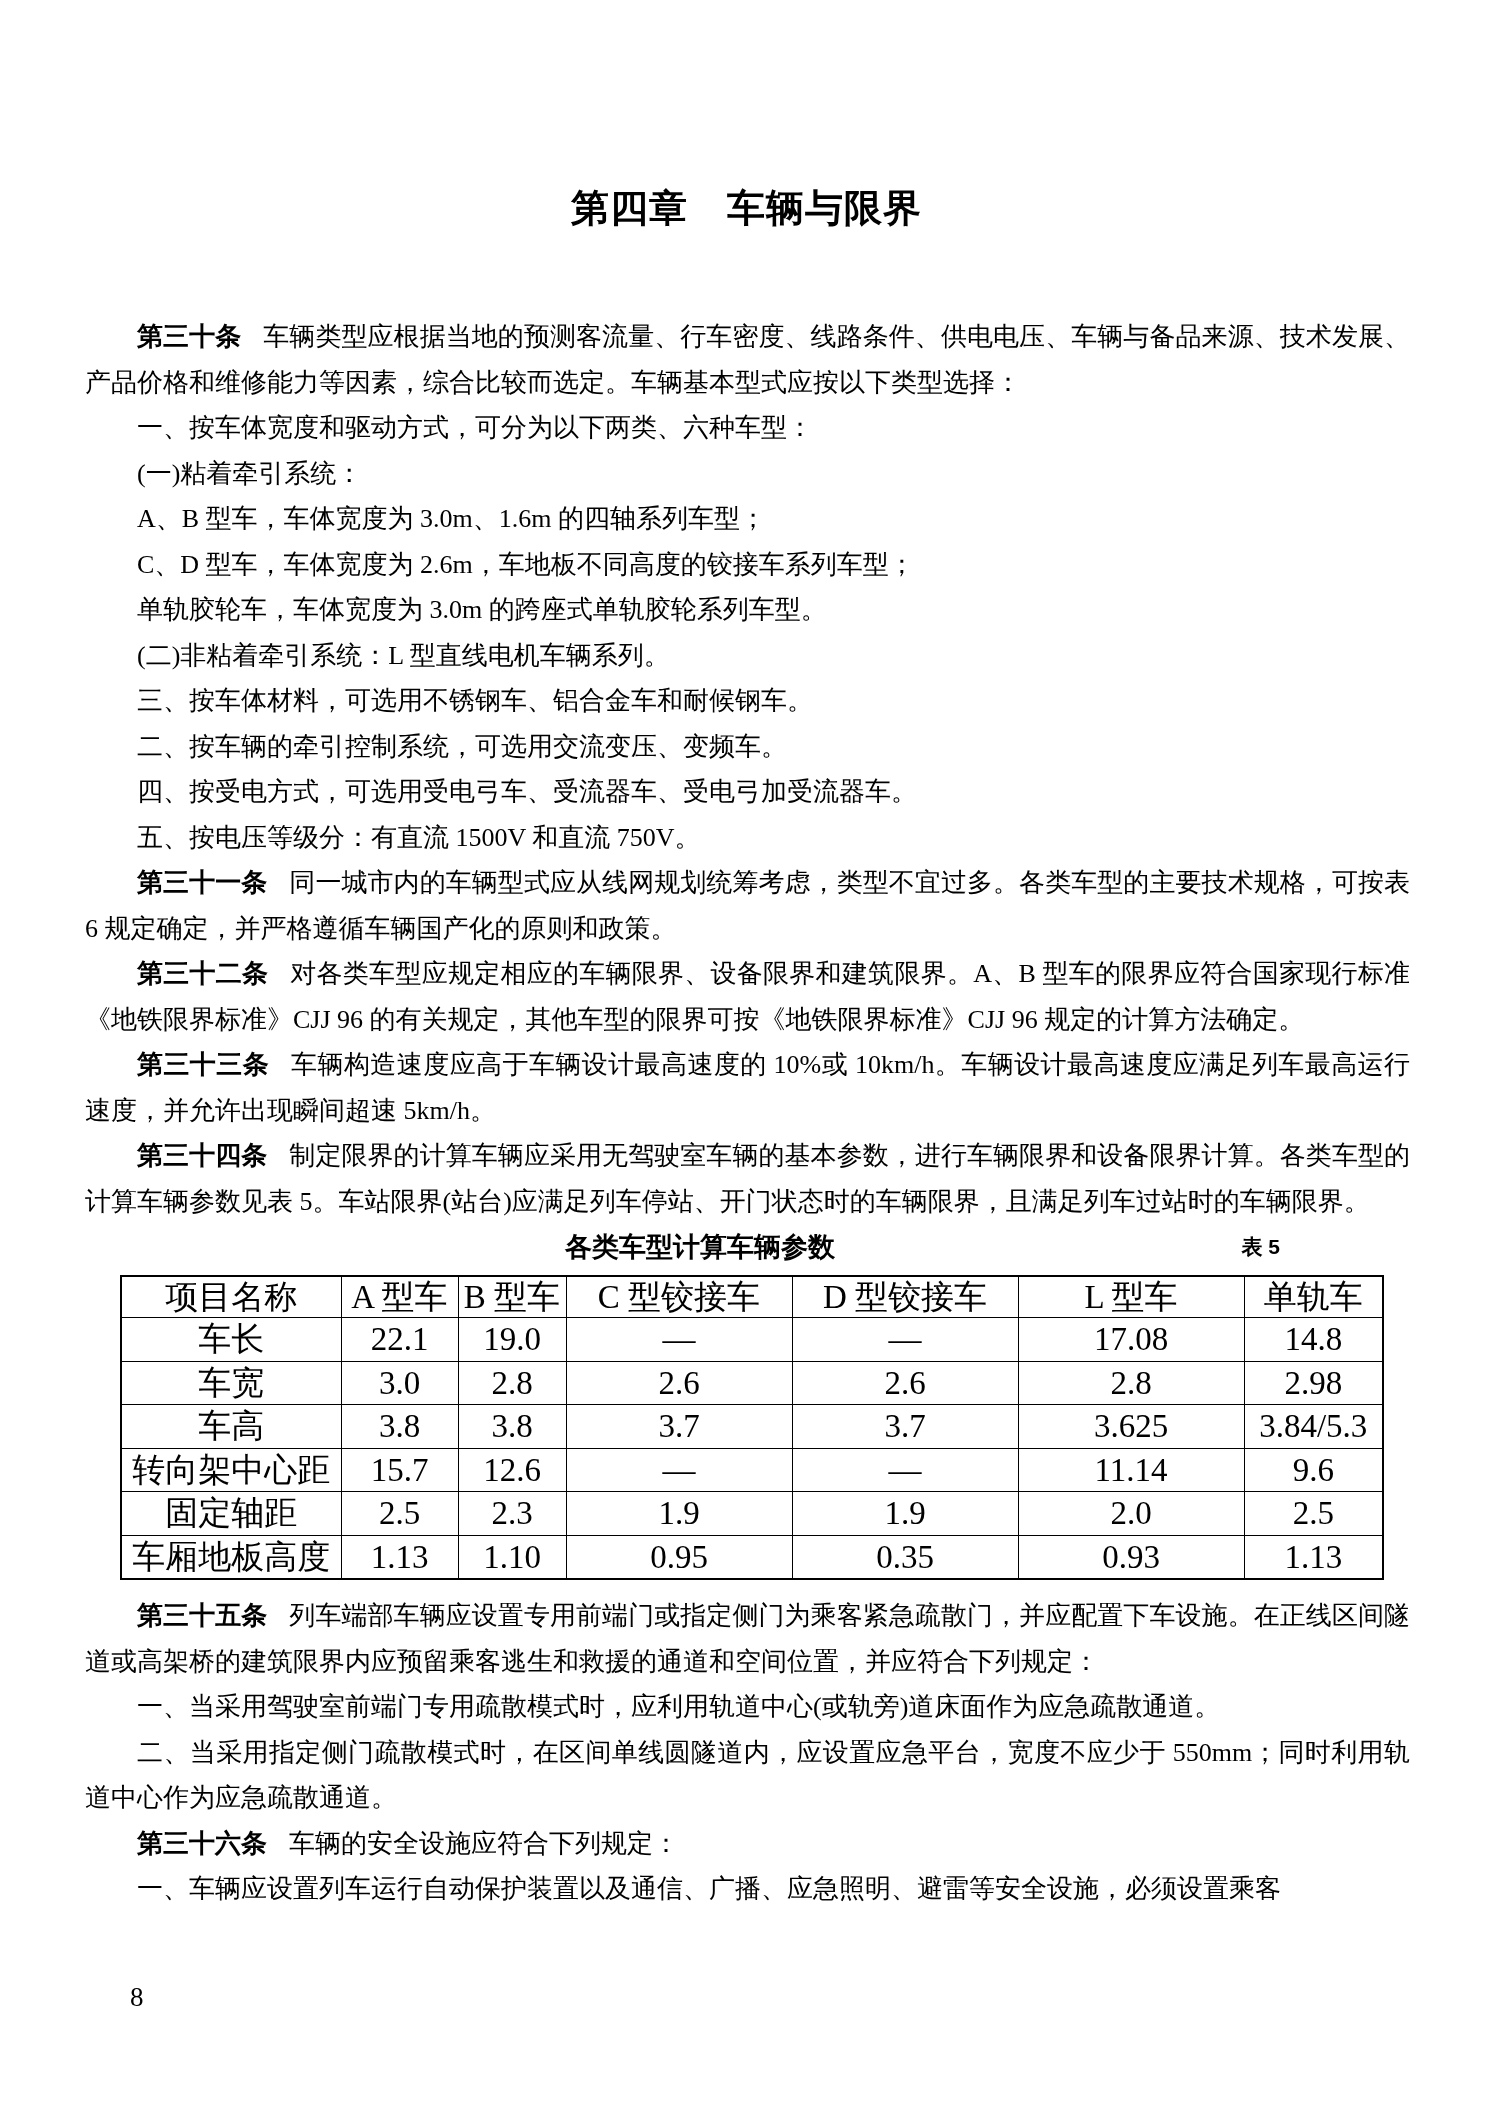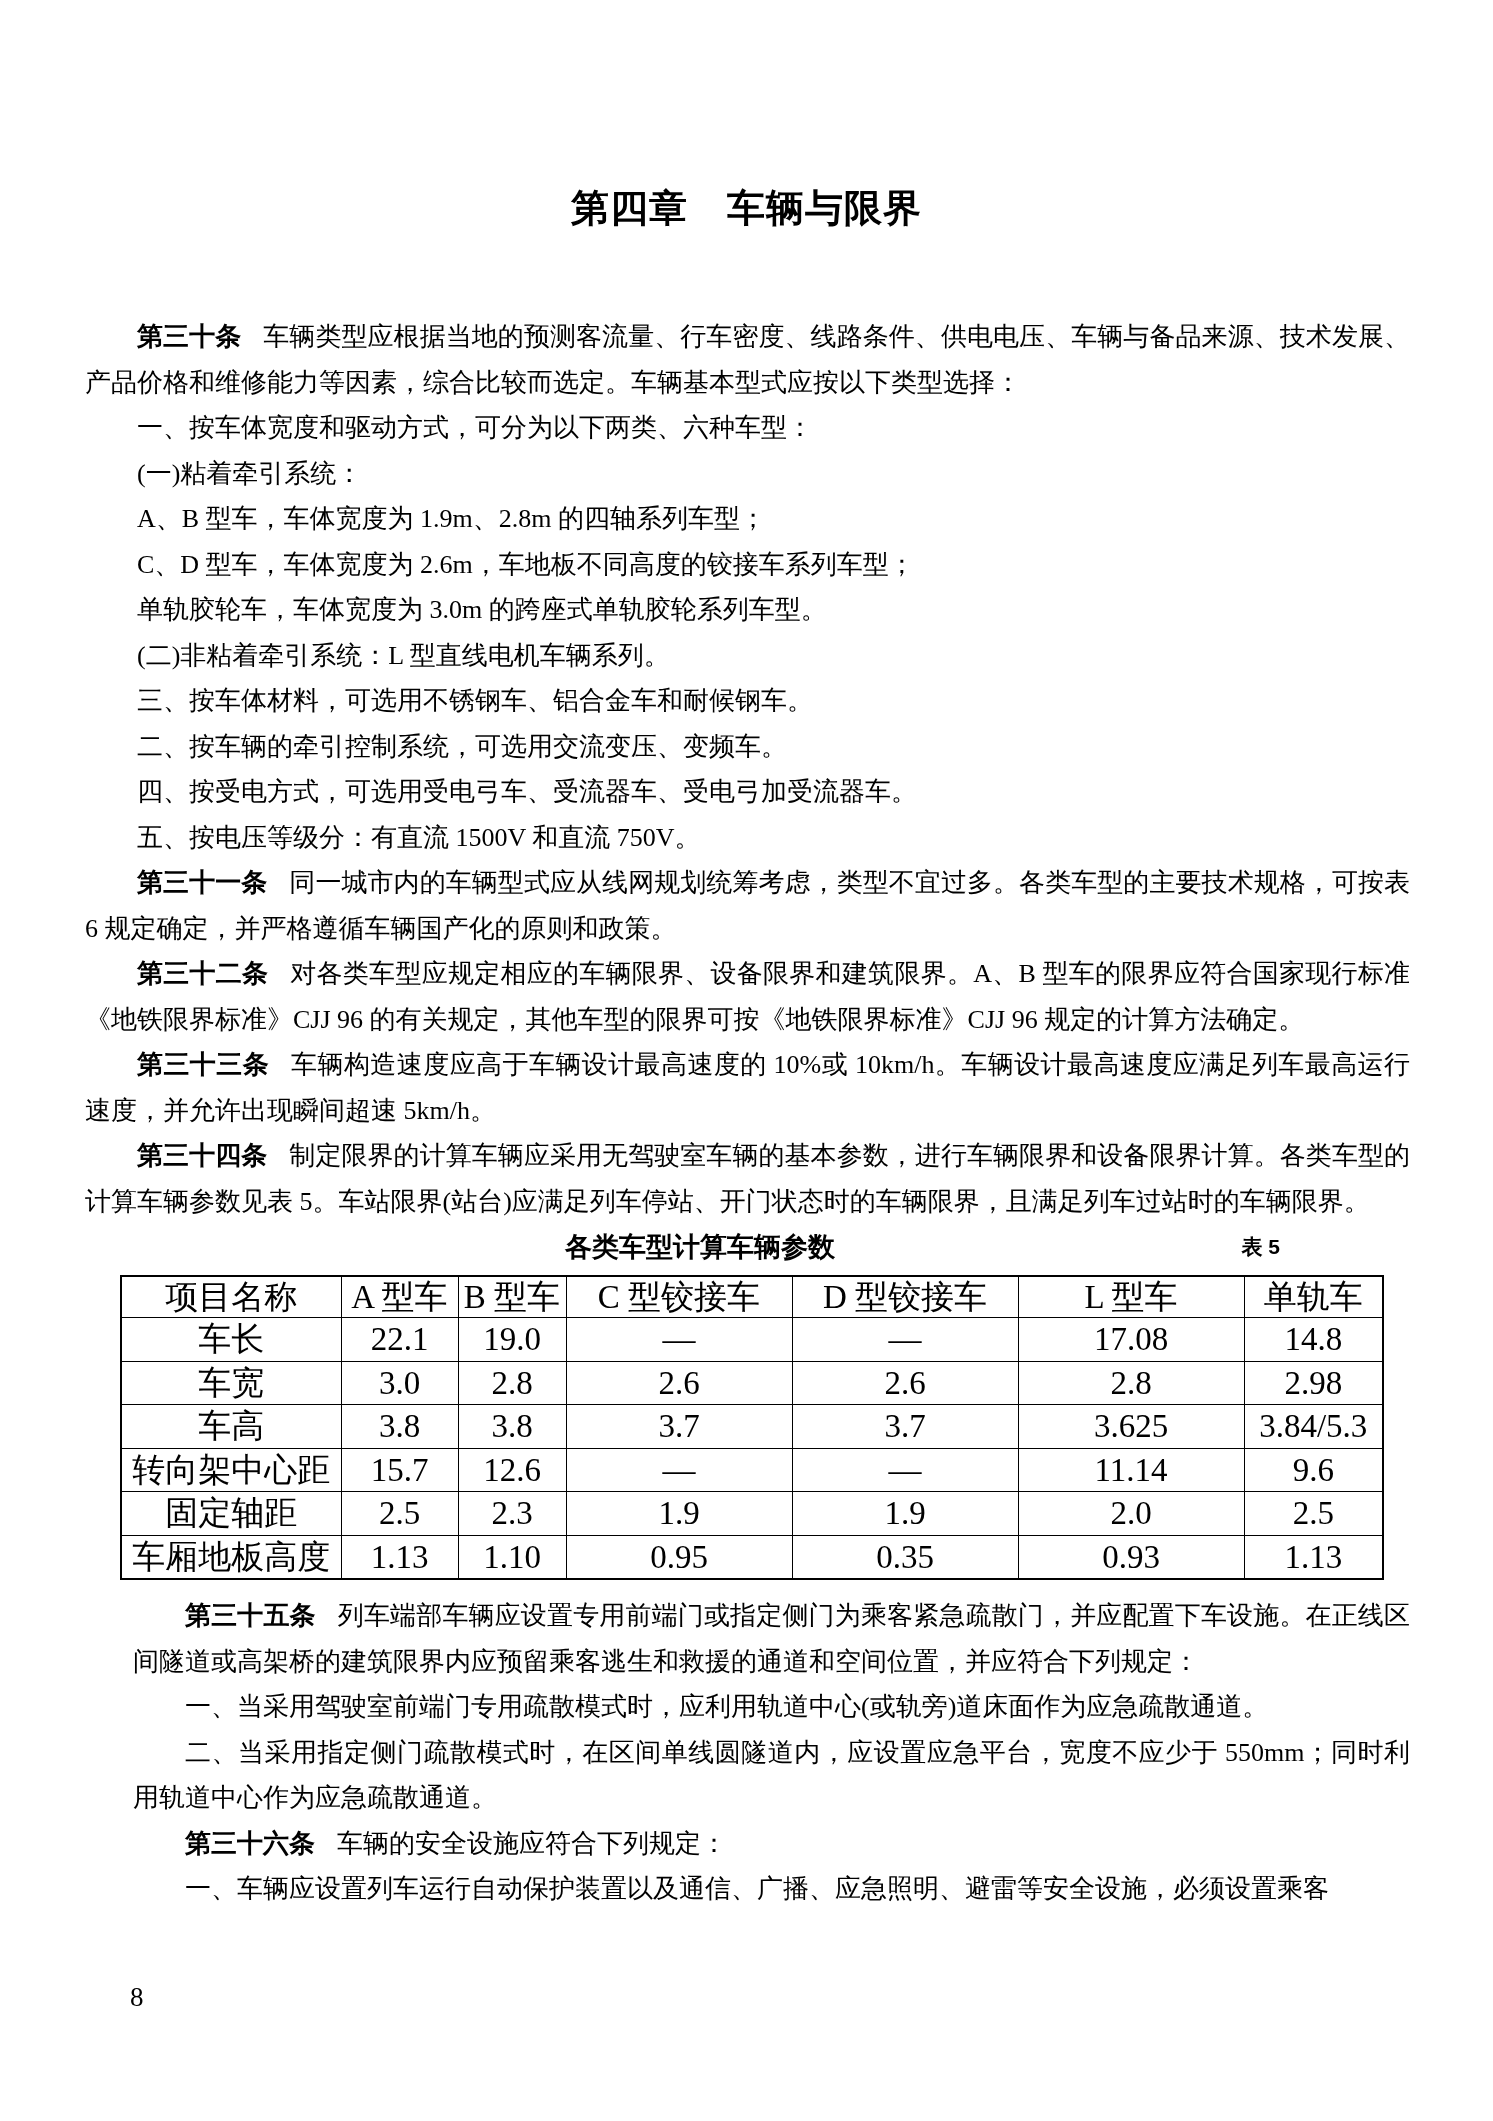--- a/index.html
+++ b/index.html
@@ -95,21 +95,21 @@
   table.data-table td { height: 42.5px; }
 
   .col-name  { width: 220px; }
   .col-a     { width: 117px; }
   .col-b     { width: 108px; }
   .col-c     { width: 226px; }
   .col-d     { width: 226px; }
   .col-l     { width: 226px; }
   .col-mono  { width: 139px; }
 
-  .after-table { margin-top: 13px; margin-left: 48px; }
+  .after-table { margin-top: 13px; }
 
   .page-number {
     position: absolute;
     left: 130px;
     top: 1975px;
     font-size: 27px;
     line-height: 45px;
   }
 </style>
 </head>
@@ -118,21 +118,21 @@
 <div class="page">
 
   <h1 class="chapter-title">第四章　车辆与限界</h1>
 
   <div class="content">
 
     <div id="before-table">
         <p class="para"><b class="lead">第三十条</b><span>车辆类型应根据当地的预测客流量、行车密度、线路条件、供电电压、车辆与备品来源、技术发展、产品价格和维修能力等因素，综合比较而选定。车辆基本型式应按以下类型选择：</span></p>
         <p class="para"><span>一、按车体宽度和驱动方式，可分为以下两类、六种车型：</span></p>
         <p class="para"><span>(一)粘着牵引系统：</span></p>
-        <p class="para"><span>A、B 型车，车体宽度为 1.9m、2.8m 的四轴系列车型；</span></p>
+        <p class="para"><span>A、B 型车，车体宽度为 3.0m、1.6m 的四轴系列车型；</span></p>
         <p class="para"><span>C、D 型车，车体宽度为 2.6m，车地板不同高度的铰接车系列车型；</span></p>
         <p class="para"><span>单轨胶轮车，车体宽度为 3.0m 的跨座式单轨胶轮系列车型。</span></p>
         <p class="para"><span>(二)非粘着牵引系统：L 型直线电机车辆系列。</span></p>
         <p class="para"><span>三、按车体材料，可选用不锈钢车、铝合金车和耐候钢车。</span></p>
         <p class="para"><span>二、按车辆的牵引控制系统，可选用交流变压、变频车。</span></p>
         <p class="para"><span>四、按受电方式，可选用受电弓车、受流器车、受电弓加受流器车。</span></p>
         <p class="para"><span>五、按电压等级分：有直流 1500V 和直流 750V。</span></p>
         <p class="para"><b class="lead">第三十一条</b><span>同一城市内的车辆型式应从线网规划统筹考虑，类型不宜过多。各类车型的主要技术规格，可按表 6 规定确定，并严格遵循车辆国产化的原则和政策。</span></p>
         <p class="para"><b class="lead">第三十二条</b><span>对各类车型应规定相应的车辆限界、设备限界和建筑限界。A、B 型车的限界应符合国家现行标准《地铁限界标准》CJJ 96 的有关规定，其他车型的限界可按《地铁限界标准》CJJ 96 规定的计算方法确定。</span></p>
         <p class="para"><b class="lead">第三十三条</b><span>车辆构造速度应高于车辆设计最高速度的 10%或 10km/h。车辆设计最高速度应满足列车最高运行速度，并允许出现瞬间超速 5km/h。</span></p>

